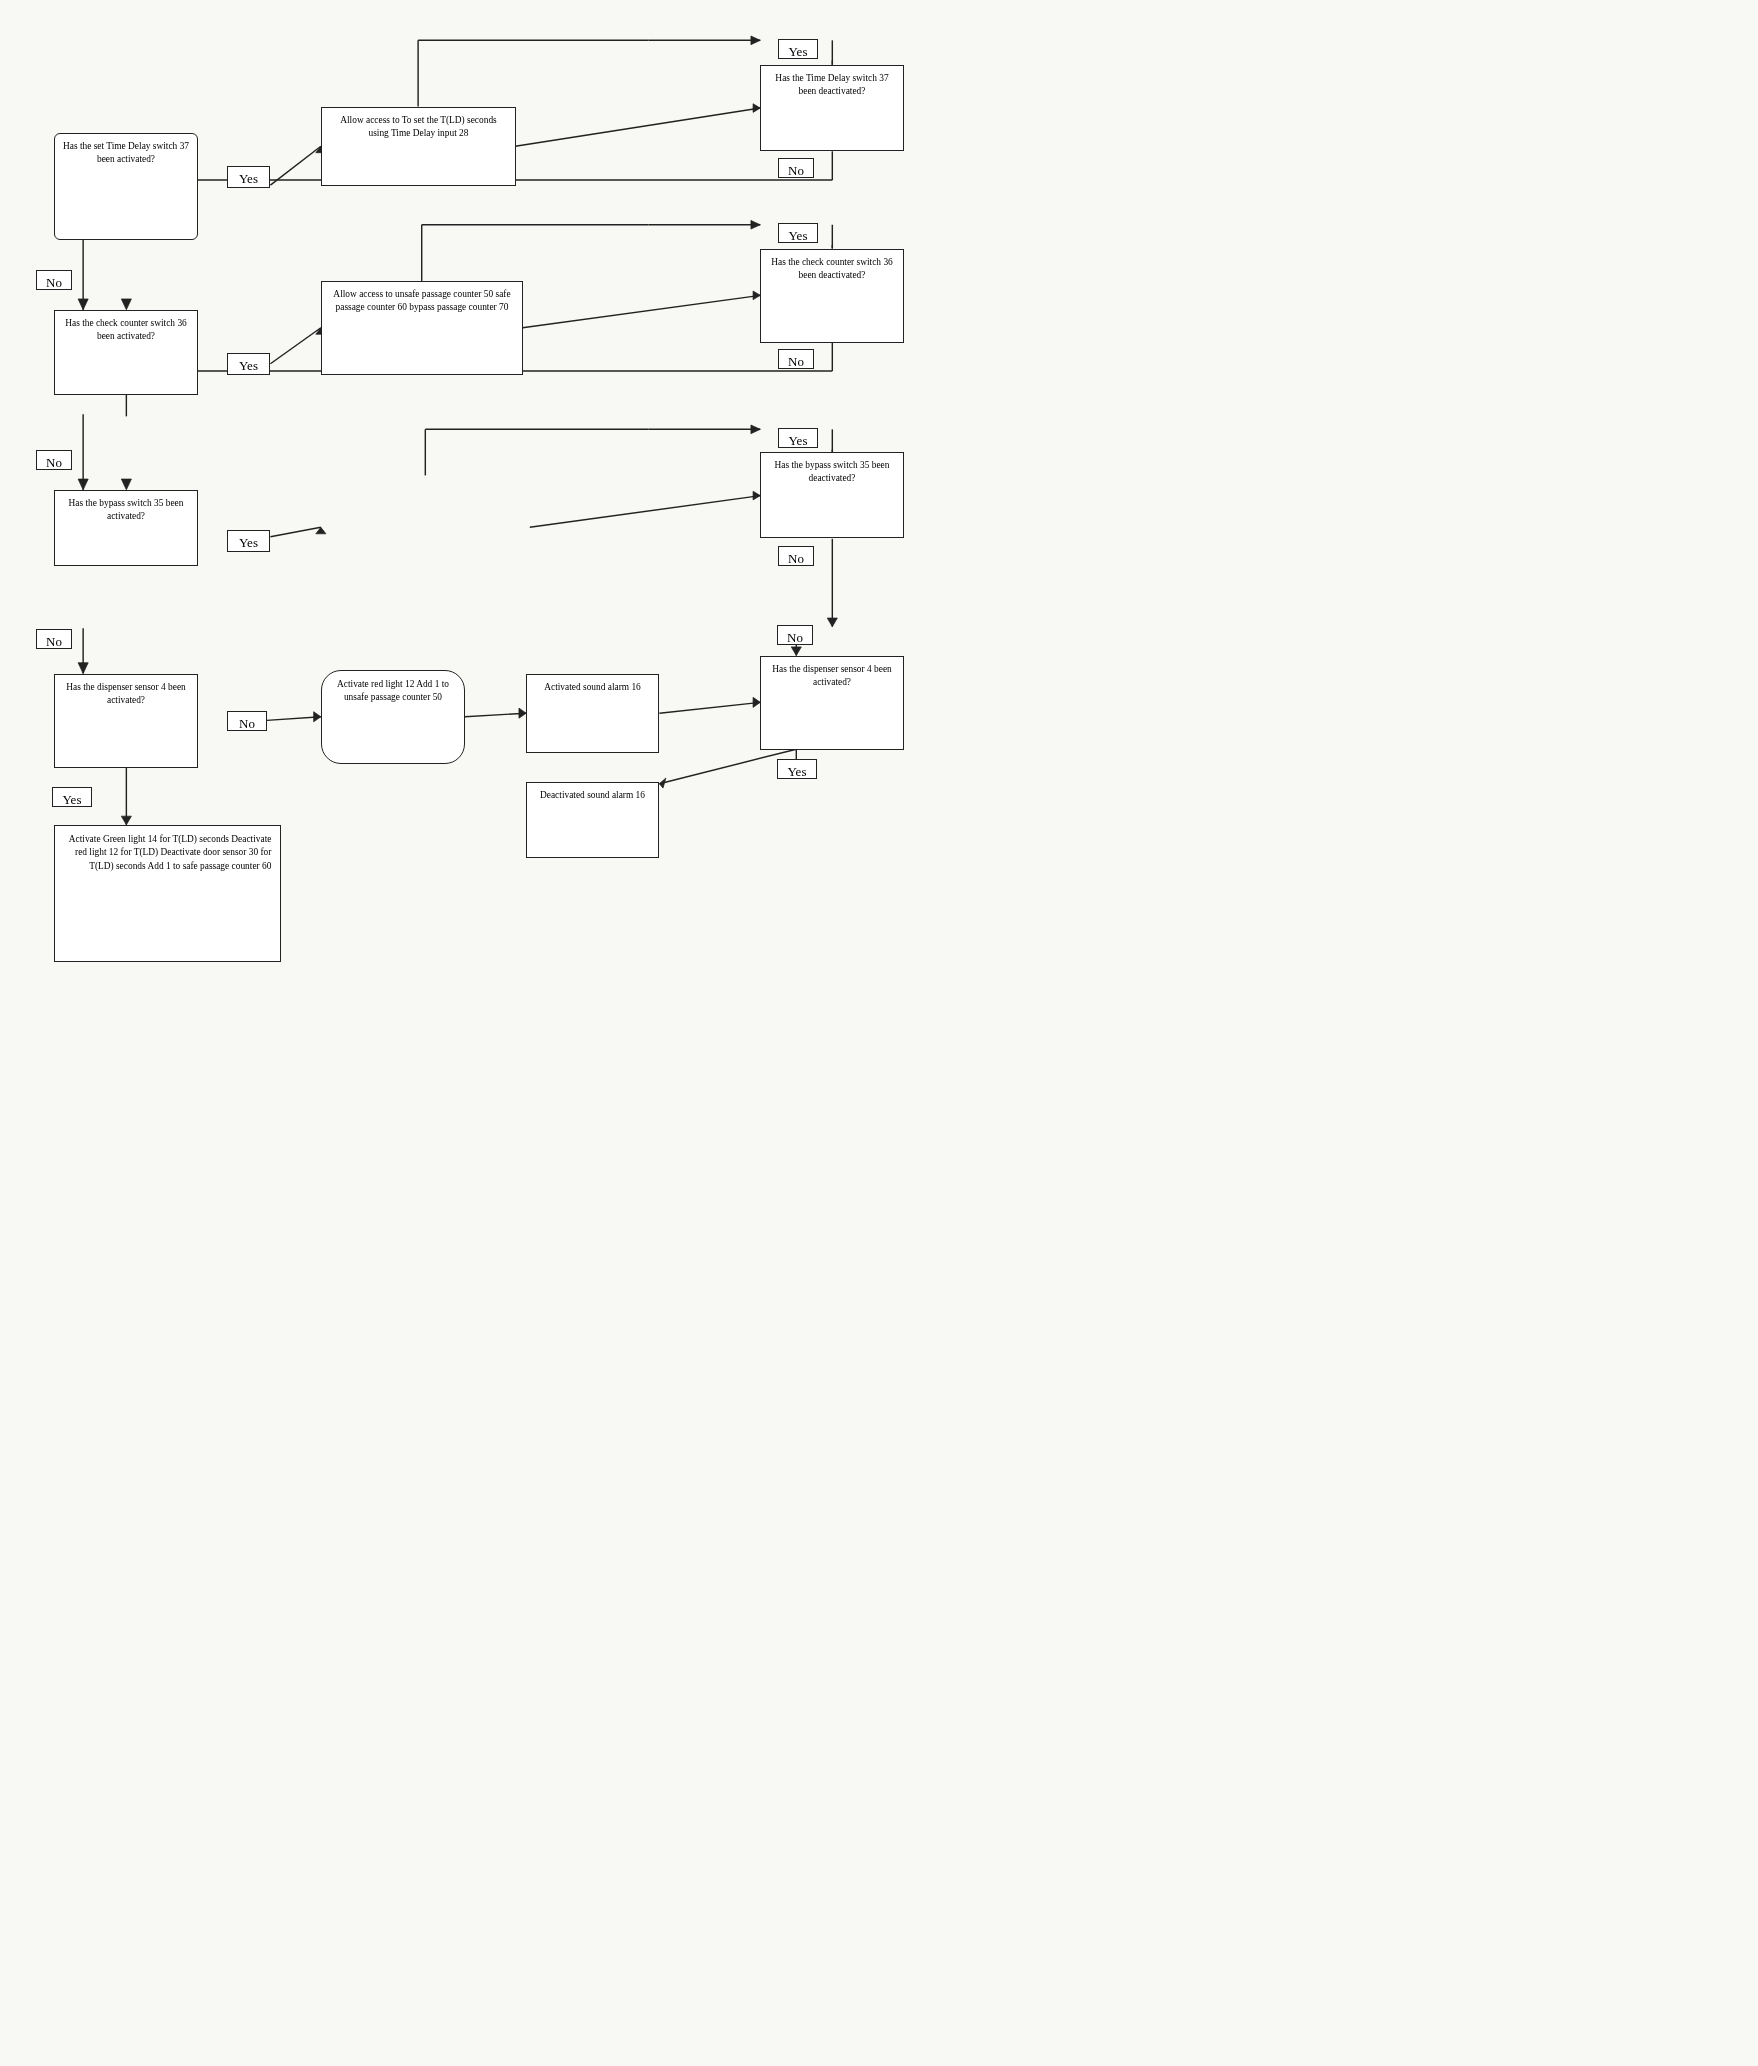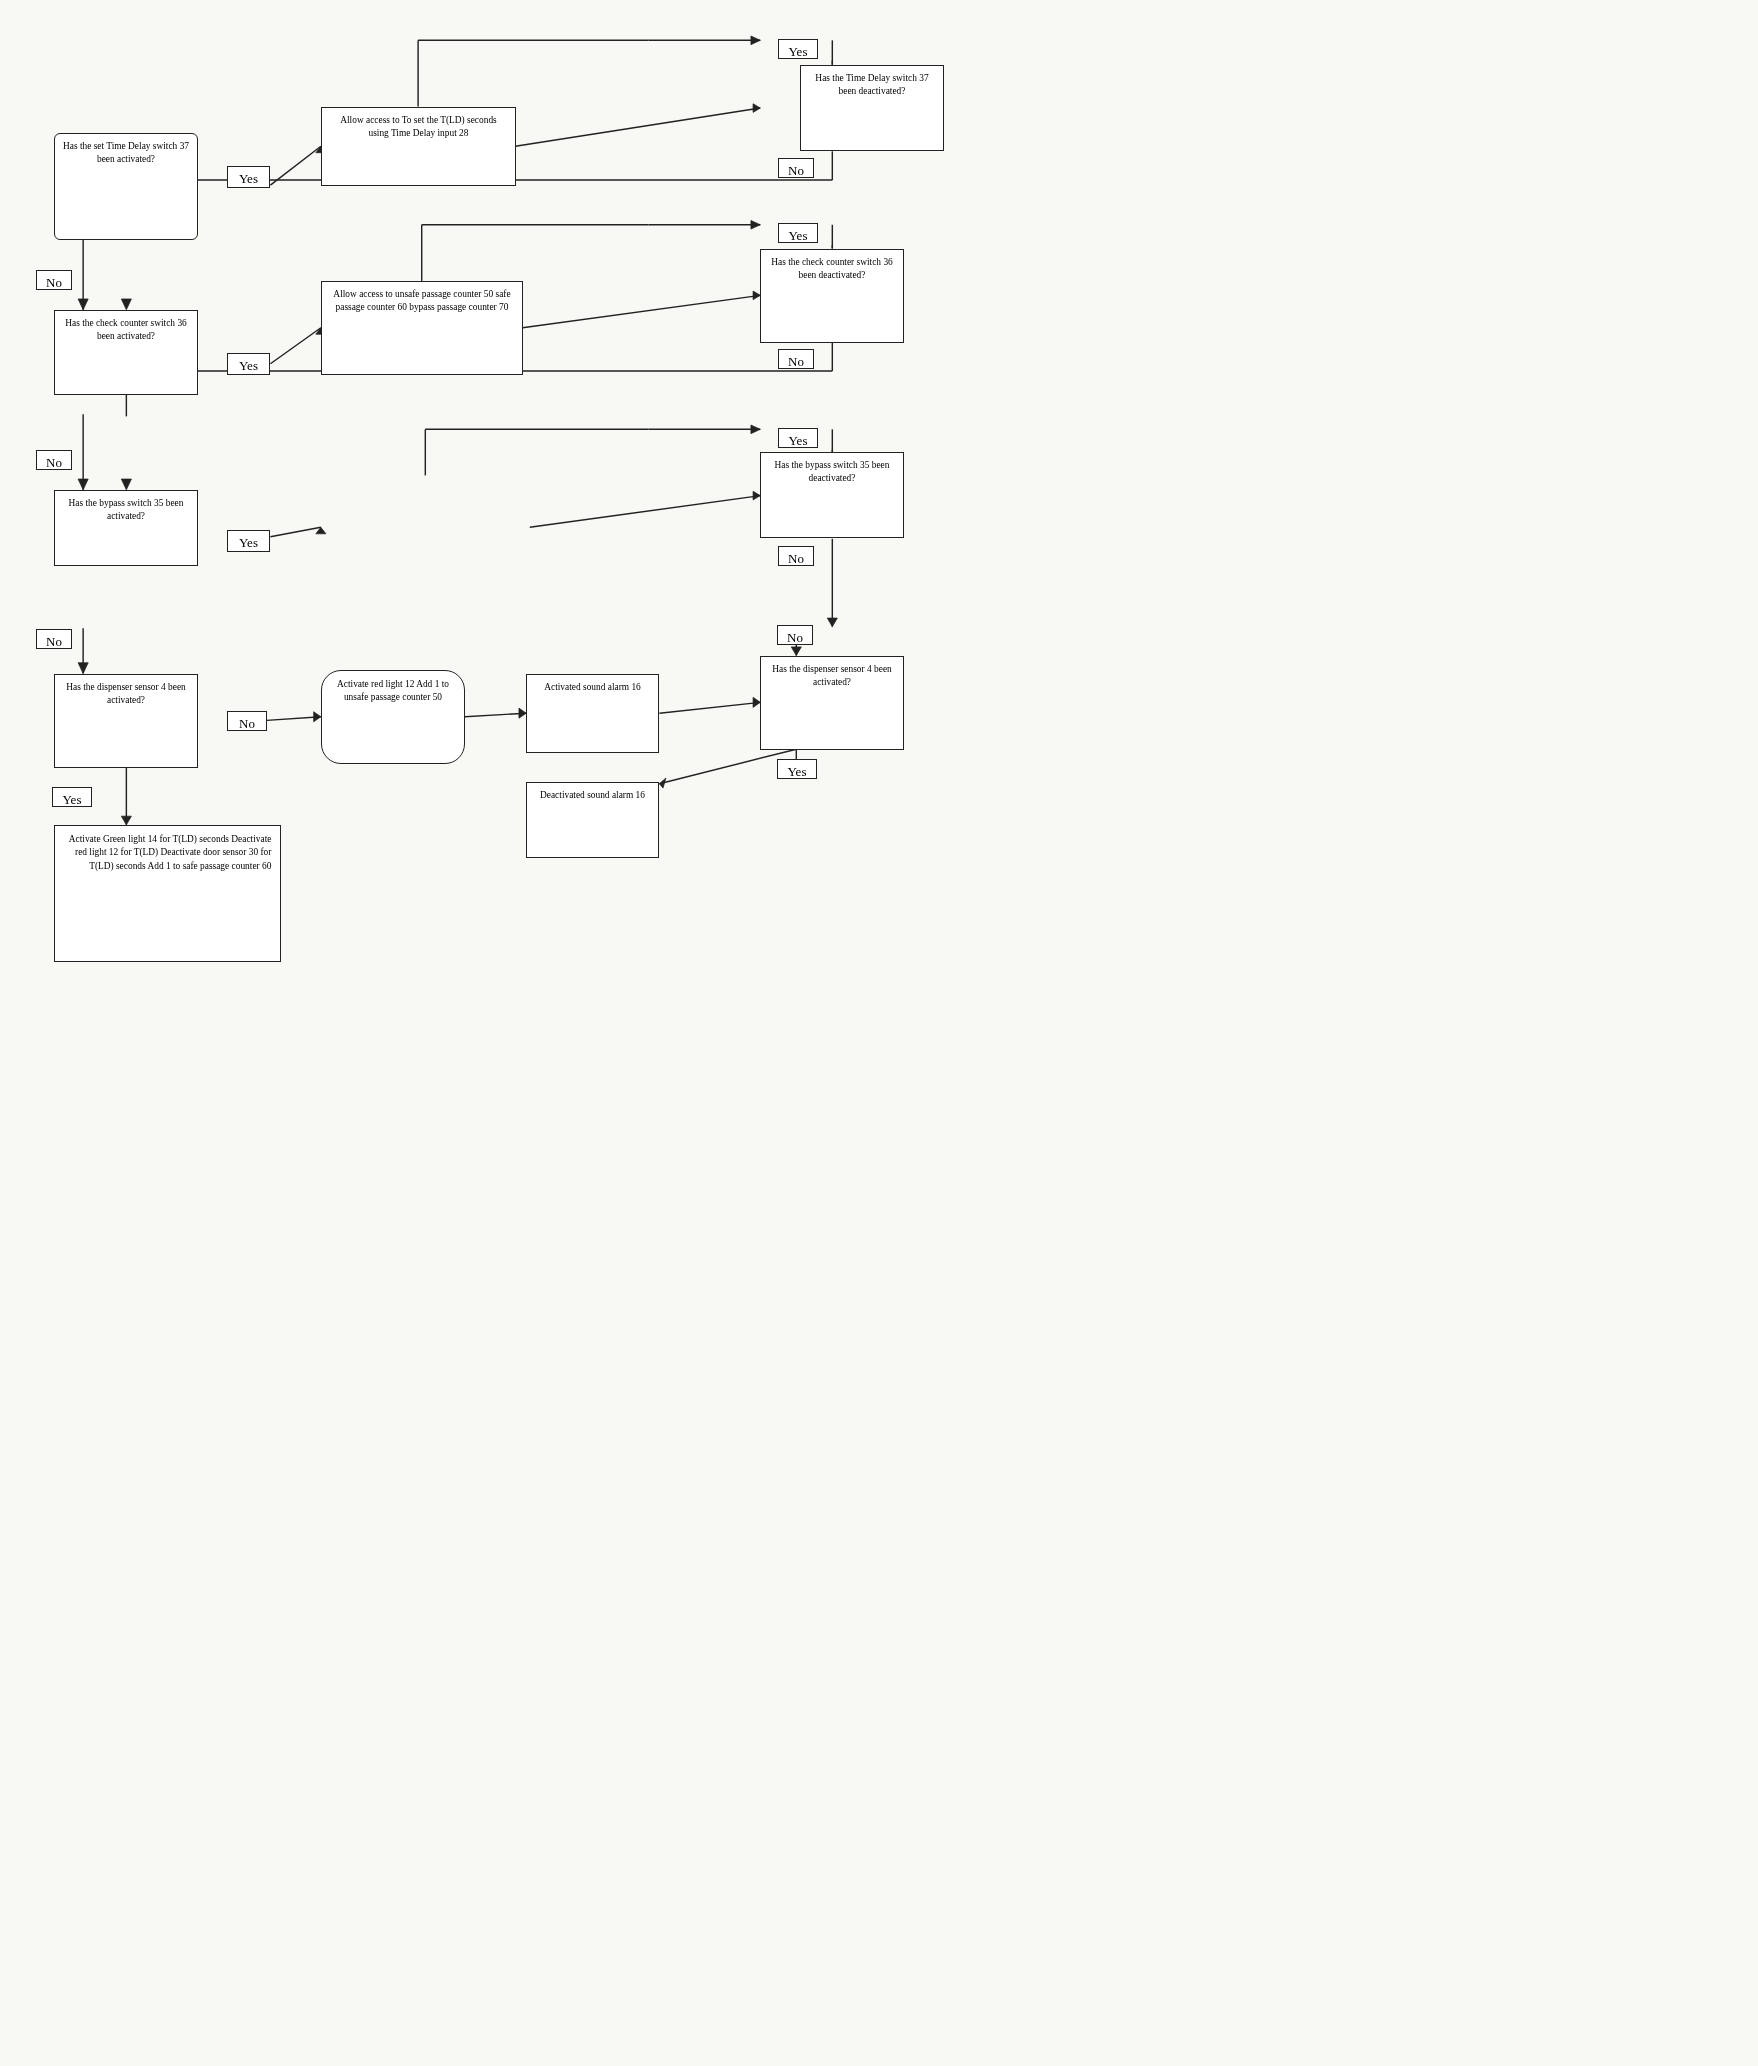--- a/index.html
+++ b/index.html
@@ -151,21 +151,21 @@
   </div>
 
   <div class="box-small" style="left:227px; top:166px; width:43px; height:21.6px;">
     <span>Yes</span>
   </div>
 
   <div class="box" style="left:321px; top:107px; width:195px; height:79px;">
     <span>Allow access to To set the T(LD) seconds using Time Delay input 28</span>
   </div>
 
-  <div class="box" style="left:760px; top:65px; width:144px; height:86px;margin-left:40px;">
+  <div class="box" style="left:760px; top:65px; width:144px; height:86px;">
     <span>Has the Time Delay switch 37 been deactivated?</span>
   </div>
 
   <div class="box-small" style="left:778px; top:39px; width:40px; height:20px;">
     <span>Yes</span>
   </div>
 
   <div class="box-small" style="left:778px; top:158px; width:36px; height:20px;">
     <span>No</span>
   </div>

